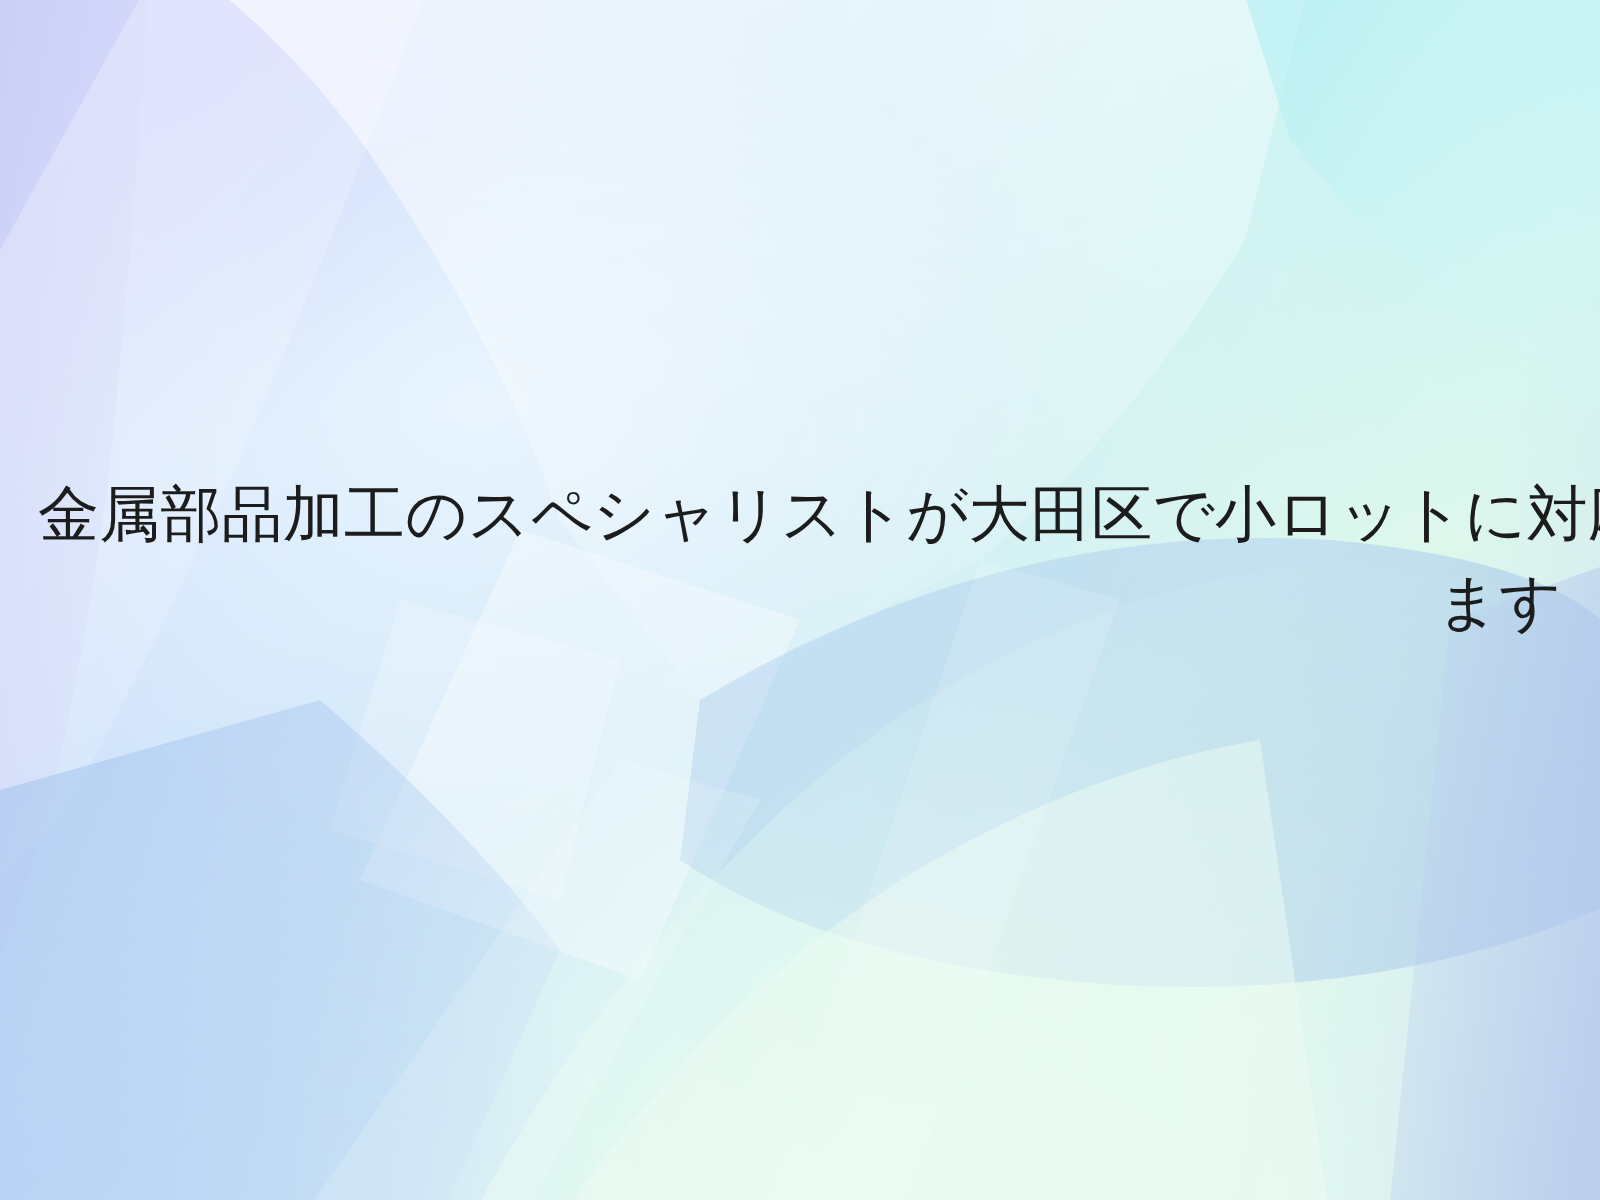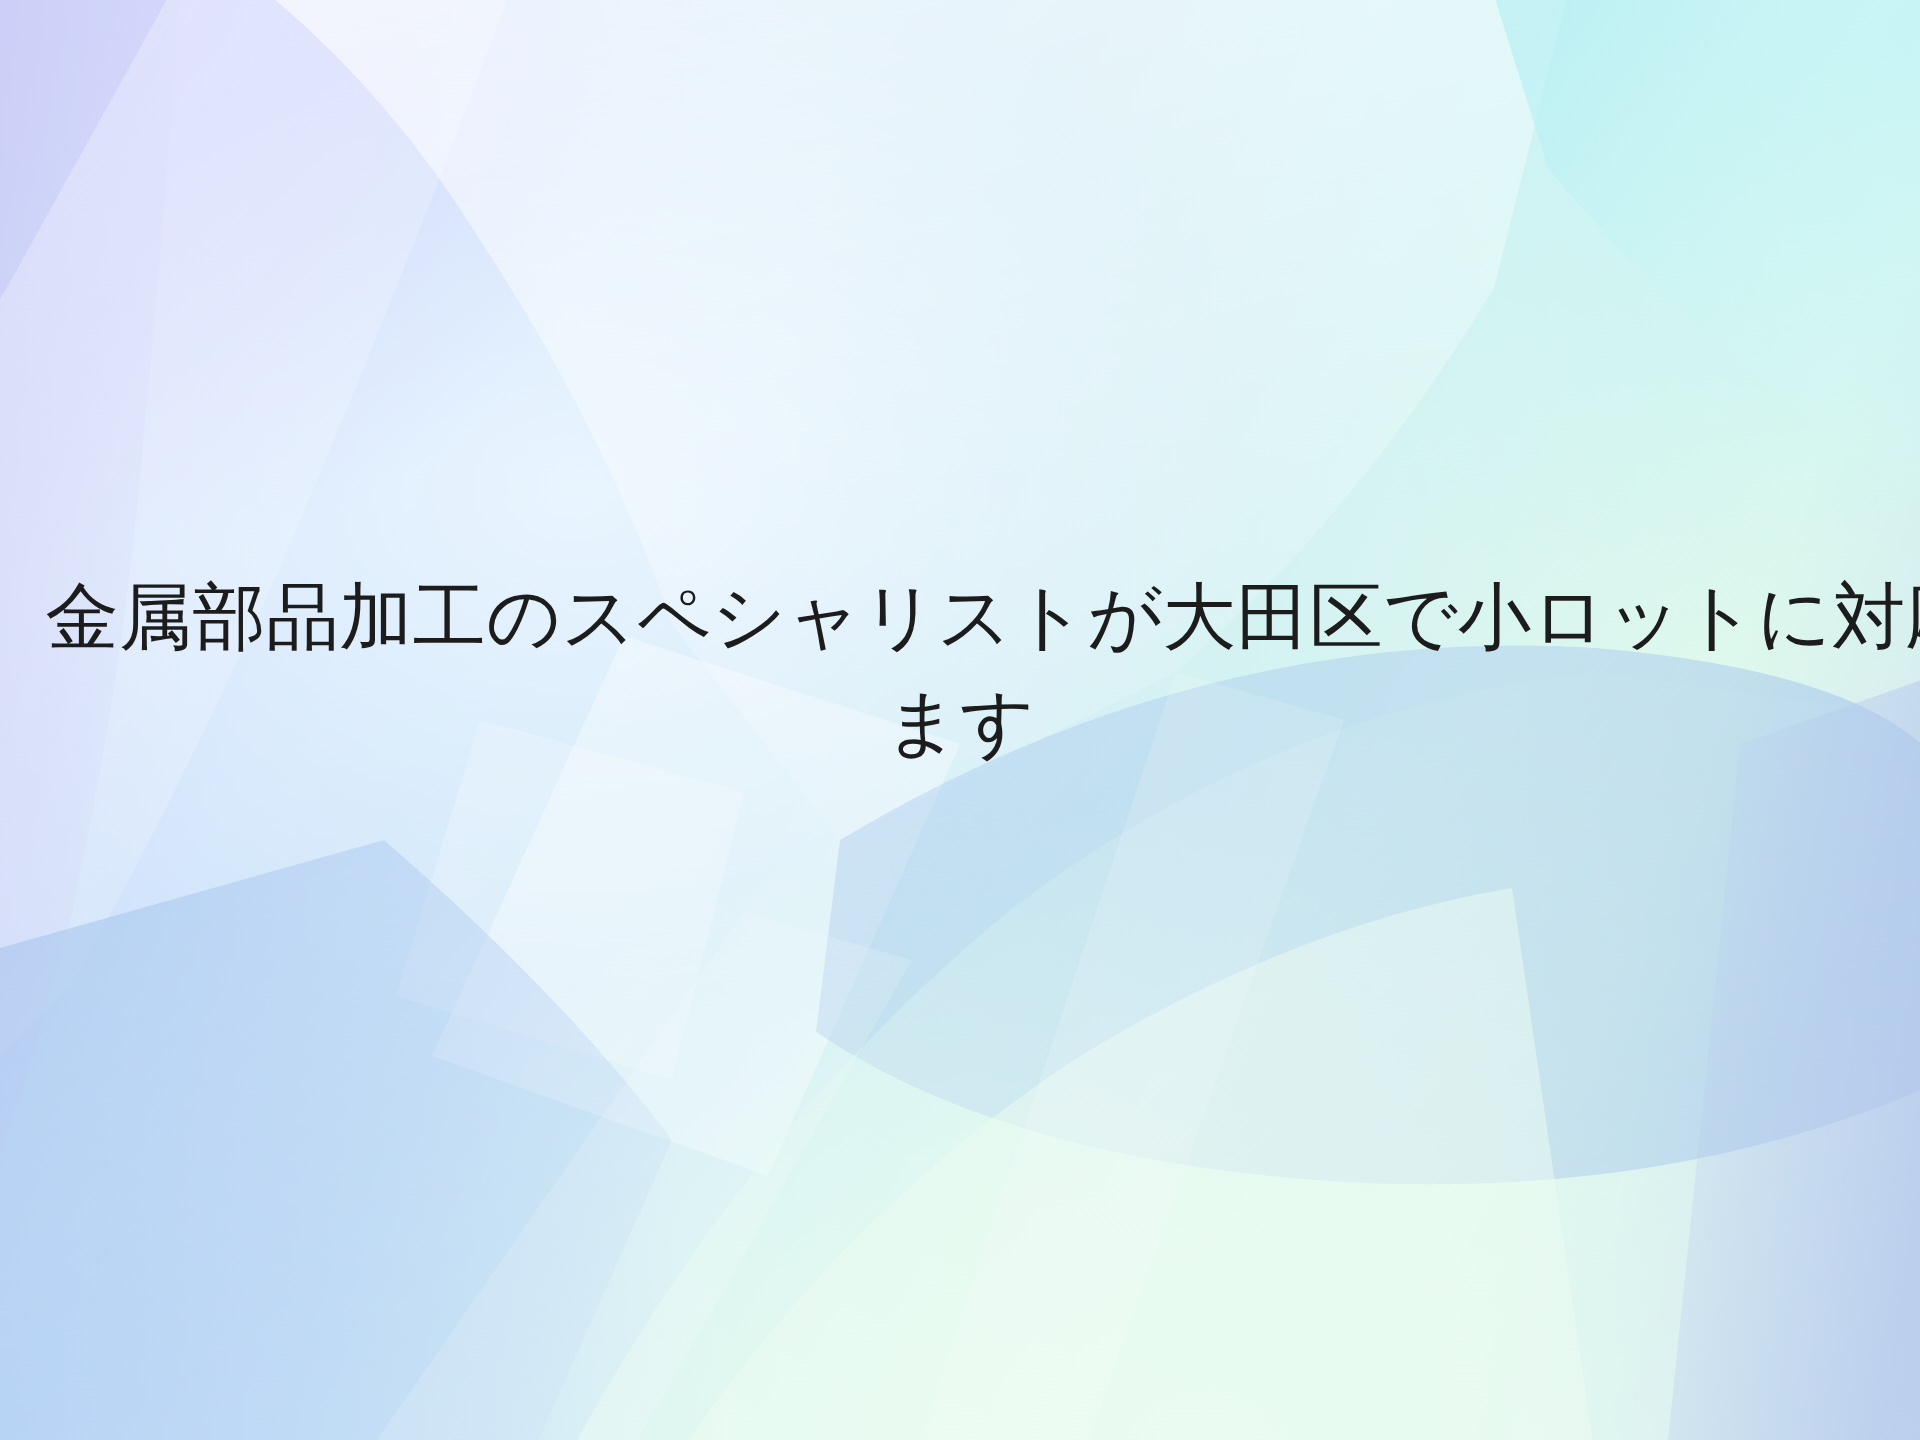--- a/index.html
+++ b/index.html
@@ -51,21 +51,21 @@
     font-family: "Liberation Sans", "DejaVu Sans", sans-serif;
     font-weight: 300;
     font-size: 61px;
     line-height: 88px;
     letter-spacing: 0.2px;
     color: #1c1c1c;
     white-space: nowrap;
     -webkit-font-smoothing: antialiased;
   }
   .title-line.line-1 { text-align: justify; text-align-last: justify; }
-  .title-line.line-2 { text-align: center; }
+  .title-line.line-2 { text-align: right; }
 </style>
 </head>
 <body>
 
 <div id="slide">
 
   <div class="bg-layer" id="bg-base"></div>
 
   <svg class="bg-layer" id="bg-shapes" viewBox="0 0 1600 1200" preserveAspectRatio="none">
 

